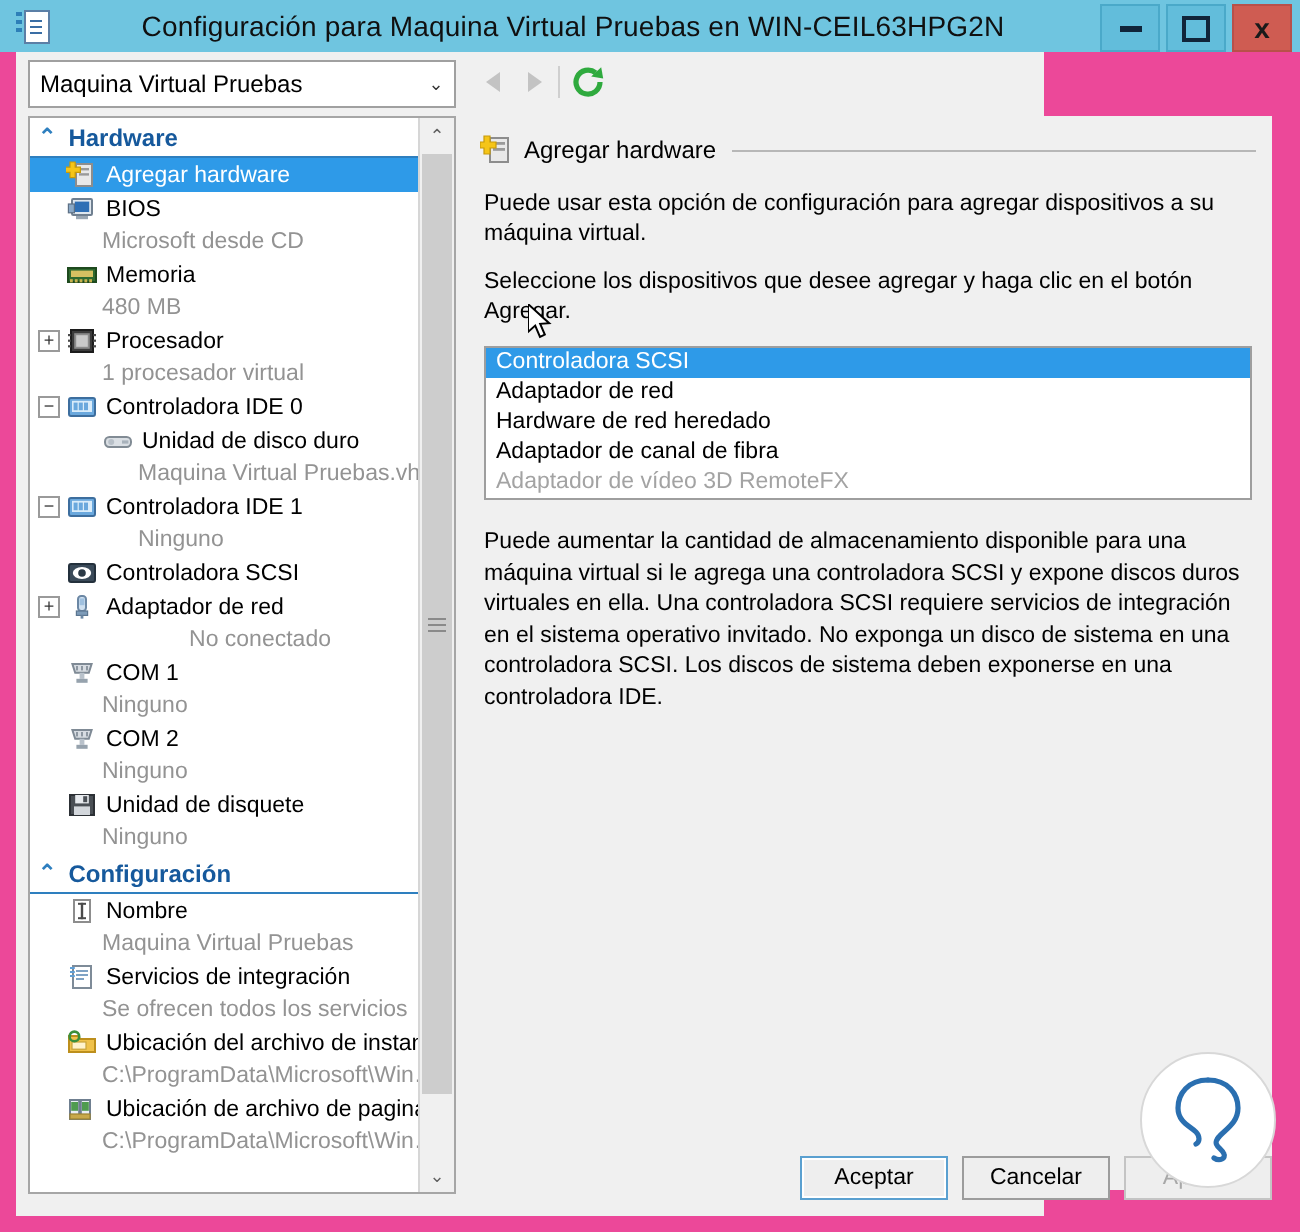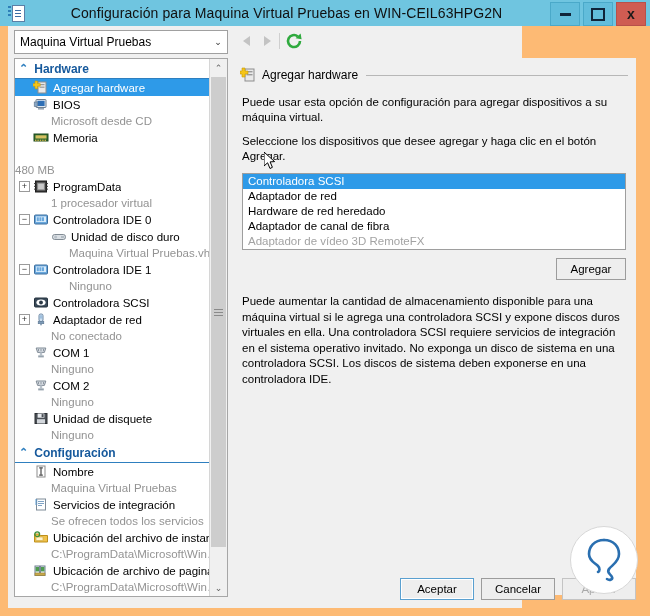--- a/index.html
+++ b/index.html
@@ -5,21 +5,21 @@
   html, body {
     margin: 0; padding: 0;
     width: 650px; height: 616px;
     overflow: hidden;
     font-family: "Liberation Sans", sans-serif;
     background: #f0f0f0;
   }
   #app {
     position: relative;
     width: 650px; height: 616px;
-    background: #fdba74;
+    background: #ec4899;
     box-sizing: border-box;
   }
 
   
   .titlebar {
     position: absolute; left: 0; top: 0; width: 650px; height: 26px;
     background: #6fc5e0;
     display: flex; align-items: center;
   }
   .title-icon {
@@ -294,35 +294,35 @@
                 <rect x="1" y="4" width="14" height="7" fill="#2f6a2f" stroke="#1e4a1e"></rect>
                 <rect x="2.5" y="5.3" width="11" height="3.2" fill="#d6c062"></rect>
                 <rect x="2" y="9.6" width="1.4" height="1.6" fill="#c9b24e"></rect>
                 <rect x="4.4" y="9.6" width="1.4" height="1.6" fill="#c9b24e"></rect>
                 <rect x="6.8" y="9.6" width="1.4" height="1.6" fill="#c9b24e"></rect>
                 <rect x="9.2" y="9.6" width="1.4" height="1.6" fill="#c9b24e"></rect>
                 <rect x="11.6" y="9.6" width="1.4" height="1.6" fill="#c9b24e"></rect>
               </svg></span>
             <span class="lbl">Memoria</span>
           </div>
-          <div class="sub" style=" margin-top: 16px;">480 MB</div>
+          <div class="sub" style="padding-left: 36px;">480 MB</div>
           <div class="node">
             <span style="display:inline-block;width:0px"></span>
             <span class="expander">+</span>
             <span class="ico"><svg width="16" height="15" viewBox="0 0 16 15">
                 <rect x="2.5" y="2" width="11" height="11" fill="#3b3b3b" stroke="#1c1c1c"></rect>
                 <rect x="4.6" y="4.1" width="6.8" height="6.8" fill="#c9c9c9" stroke="#8b8b8b"></rect>
                 <rect x="1" y="4" width="1.4" height="1.1" fill="#4a4a4a"></rect>
                 <rect x="1" y="6.8" width="1.4" height="1.1" fill="#4a4a4a"></rect>
                 <rect x="1" y="9.6" width="1.4" height="1.1" fill="#4a4a4a"></rect>
                 <rect x="13.6" y="4" width="1.4" height="1.1" fill="#4a4a4a"></rect>
                 <rect x="13.6" y="6.8" width="1.4" height="1.1" fill="#4a4a4a"></rect>
                 <rect x="13.6" y="9.6" width="1.4" height="1.1" fill="#4a4a4a"></rect>
               </svg></span>
-            <span class="lbl">ProgramData</span>
+            <span class="lbl">Procesador</span>
           </div>
           <div class="sub" style="padding-left: 36px;">1 procesador virtual</div>
           <div class="node">
             <span style="display:inline-block;width:0px"></span>
             <span class="expander">−</span>
             <span class="ico"><svg width="16" height="15" viewBox="0 0 16 15">
                 <rect x="1.5" y="3" width="13" height="9" rx="1" fill="#6aa8dd" stroke="#3d6e9e"></rect>
                 <rect x="3" y="4.4" width="10" height="5.6" fill="#d9ecfa"></rect>
                 <rect x="3.8" y="5.3" width="2" height="3.8" fill="#6aa8dd"></rect>
                 <rect x="6.4" y="5.3" width="2" height="3.8" fill="#6aa8dd"></rect>
@@ -368,21 +368,21 @@
             <span style="display:inline-block;width:0px"></span>
             <span class="expander">+</span>
             <span class="ico"><svg width="16" height="15" viewBox="0 0 16 15">
                 <rect x="6" y="2" width="4" height="7.5" rx="1.6" fill="#cfe0f0" stroke="#6b87a4"></rect>
                 <rect x="6.8" y="3.2" width="2.4" height="3.4" fill="#9fc0df"></rect>
                 <rect x="5.2" y="9.5" width="5.6" height="2.2" fill="#7d9bb8" stroke="#5b758f" stroke-width="0.6"></rect>
                 <rect x="7.3" y="11.7" width="1.4" height="1.6" fill="#6b87a4"></rect>
               </svg></span>
             <span class="lbl">Adaptador de red</span>
           </div>
-          <div class="sub" style="padding-left: 36px;">No conectado</div>
+          <div class="sub" style="padding-left: 36px; text-align: center;">No conectado</div>
           <div class="node">
             <span style="display:inline-block;width:0px"></span>
             <span class="expander none"></span>
             <span class="ico"><svg width="16" height="15" viewBox="0 0 16 15">
                 <path d="M3.2 3 L12.8 3 L11.4 7.4 L4.6 7.4 Z" fill="#d7dce2" stroke="#7f8a95"></path>
                 <rect x="5" y="4" width="1" height="2.2" fill="#8d97a1"></rect>
                 <rect x="7.5" y="4" width="1" height="2.2" fill="#8d97a1"></rect>
                 <rect x="10" y="4" width="1" height="2.2" fill="#8d97a1"></rect>
                 <rect x="6.8" y="7.4" width="2.4" height="3" fill="#b9c2cb"></rect>
                 <rect x="5.2" y="10.4" width="5.6" height="2" fill="#96a2ad"></rect>
@@ -497,23 +497,20 @@
       <div class="para">Seleccione los dispositivos que desee agregar y haga clic en el botón Agregar.</div>
 
       <div class="listbox" id="device-list">
           <div class="lb-item sel">Controladora SCSI</div>
           <div class="lb-item">Adaptador de red</div>
           <div class="lb-item">Hardware de red heredado</div>
           <div class="lb-item">Adaptador de canal de fibra</div>
           <div class="lb-item dis">Adaptador de vídeo 3D RemoteFX</div>
         </div>
 
-      <div class="btnrow">
-        <div class="btn">Agregar</div>
-      </div>
 
       <div class="desc">Puede aumentar la cantidad de almacenamiento disponible para una máquina virtual si le agrega una controladora SCSI y expone discos duros virtuales en ella. Una controladora SCSI requiere servicios de integración en el sistema operativo invitado. No exponga un disco de sistema en una controladora SCSI. Los discos de sistema deben exponerse en una controladora IDE.</div>
     </div>
 
     <div class="footer">
       <div class="btn primary">Aceptar</div>
       <div class="btn">Cancelar</div>
       <div class="btn disabled">Aplicar</div>
       <div class="spacer"></div>
     </div>

